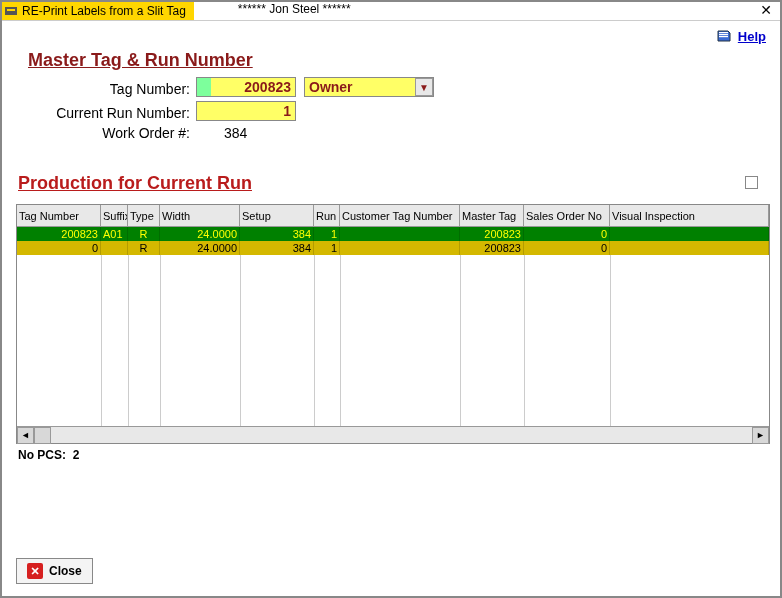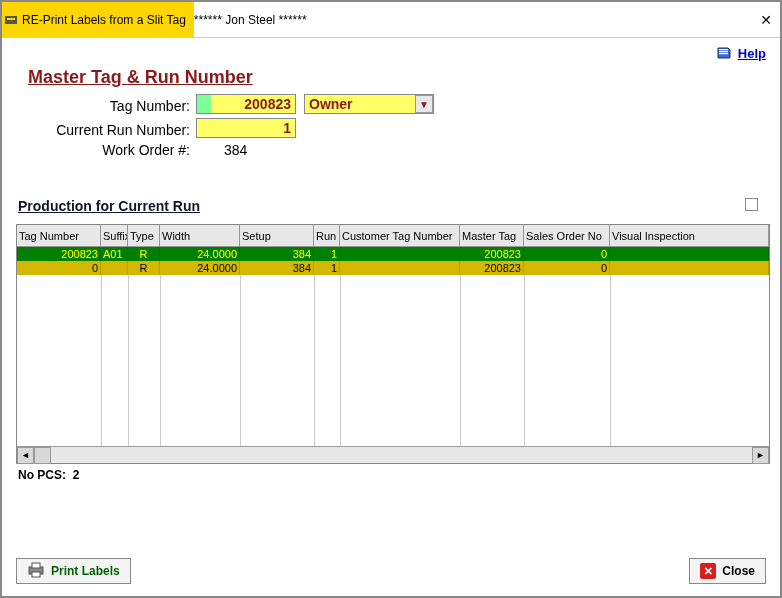--- a/index.html
+++ b/index.html
@@ -8,26 +8,26 @@
     padding: 0;
     font-family: Arial, sans-serif;
     font-size: 13px;
     background: #fff;
     width: 782px;
     height: 598px;
     border: 2px solid #888;
     position: relative;
   }
   .titlebar {
-    height: 36px;
+    height: 19px;
     background: #fff;
     display: flex;
-    align-items: center;
     border-bottom: 1px solid #ccc;
     padding: 0;
+    gap: 44px;
   }
   .titlebar-tab {
     background: #ffd600;
     height: 100%;
     display: flex;
     align-items: center;
     padding: 0 8px 0 2px;
     font-size: 12px;
     color: #000;
   }
@@ -135,25 +135,25 @@
     display: flex;
     align-items: center;
     justify-content: center;
     font-size: 10px;
   }
   .wo-value {
     padding-left: 28px;
     font-size: 14px;
   }
   .subsection-title {
-    color: #0f172a;
-    font-size: 14px;
+    color: #b91c1c;
+    font-size: 18px;
     font-weight: bold;
     text-decoration: underline;
-    margin: 36px 0 4px 2px;
+    margin: 28px 0 4px 2px;
     display: inline-block;
   }
   .show-all-row {
     display: flex;
     align-items: baseline;
     justify-content: space-between;
     padding-right: 12px;
   }
   .show-all {
     color: #0000cc;
@@ -404,27 +404,17 @@
       <div class="scroll-btn">►</div>
     </div>
   </div>
 
   <div class="pcs-row">
     <span>No PCS:</span>&nbsp;&nbsp;<span>2</span>
   </div>
 </div>
 
 <div class="footer">
-  <div class="btn btn-print">
-    <span>
-      <svg width="18" height="16" viewBox="0 0 18 16">
-          <rect x="2" y="5" width="14" height="7" fill="#888" stroke="#555"></rect>
-          <rect x="5" y="1" width="8" height="5" fill="#fff" stroke="#555"></rect>
-          <rect x="5" y="10" width="8" height="5" fill="#fff" stroke="#555"></rect>
-        </svg>
-    </span>
-    <span>Print Labels</span>
-  </div>
   <div class="btn btn-close">
     <span class="icon-close-red">✕</span>
     <span>Close</span>
   </div>
 </div>
 
 </body></html>

